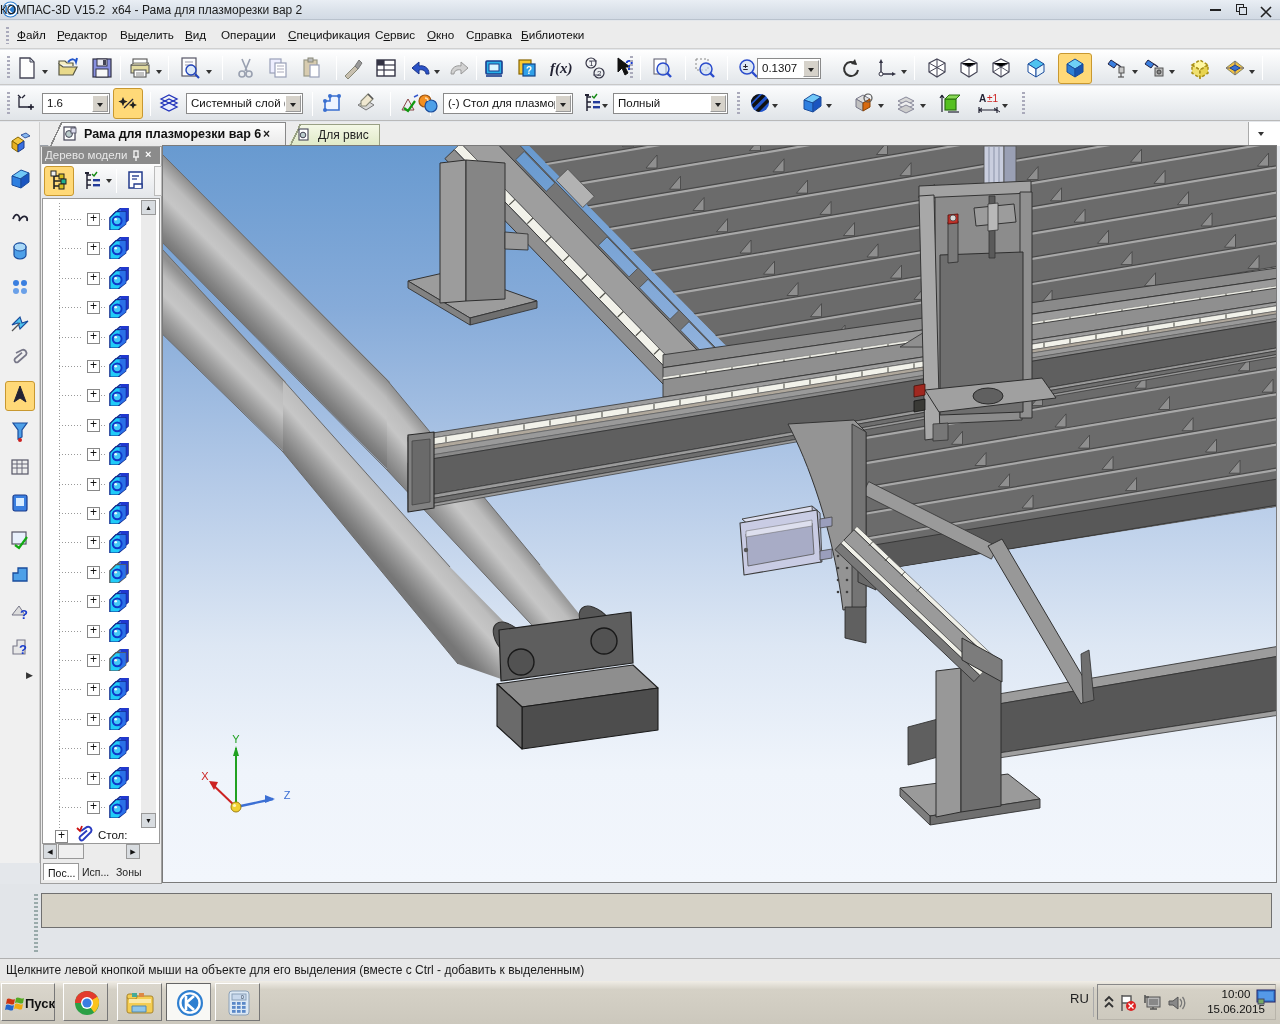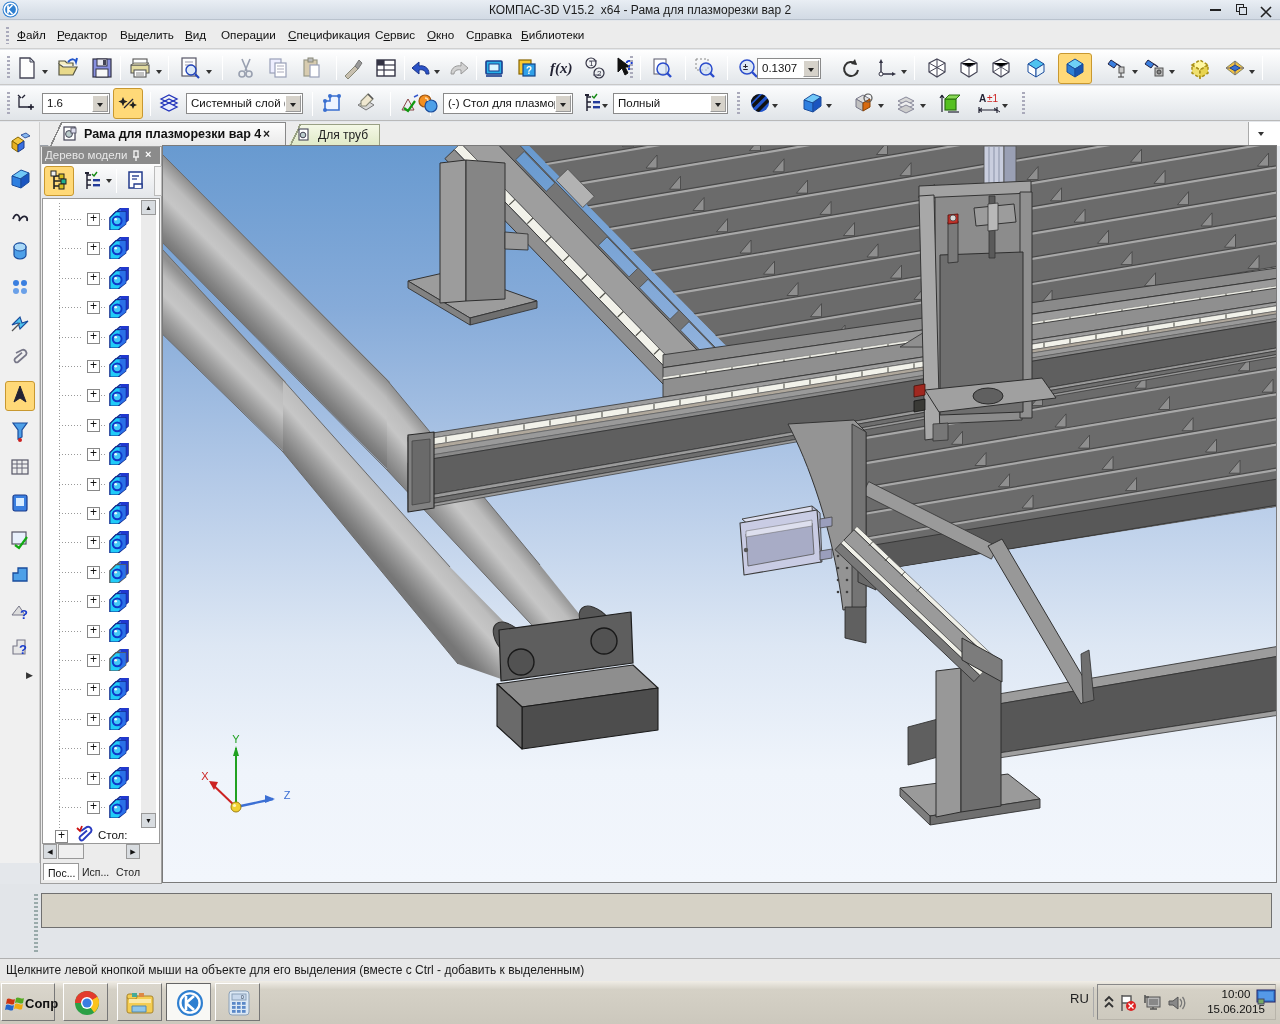--- a/index.html
+++ b/index.html
@@ -3,21 +3,21 @@
 *{margin:0;padding:0;box-sizing:border-box}
 body{width:1280px;height:1024px;overflow:hidden;font-family:"Liberation Sans",sans-serif;position:relative;background:#e4e7eb}
 .abs{position:absolute}
 </style></head><body>
 <div class="abs" style="left:0;top:0;width:1280px;height:20px;background:linear-gradient(180deg,#e9eef4 0%,#dbe2ea 55%,#d2dae4 100%);border-bottom:1px solid #b9c2cd">
 <div class="abs" style="left:2px;top:1px;width:17px;height:17px"><svg width="17" height="17" viewBox="0 0 17 17" xmlns="http://www.w3.org/2000/svg">
         <circle cx="8.5" cy="8.5" r="8" fill="#2e7fd0"></circle>
         <circle cx="8.5" cy="8.5" r="6.2" fill="none" stroke="#fff" stroke-width="1.6"></circle>
         <path d="M6 4.5 l0 8 M6 8.5 l4.5 -4.5 M6 8.5 l4.5 4.5" stroke="#fff" stroke-width="1.7" fill="none"></path>
       </svg></div>
-<div class="abs" style="left:0;top:3px;width:1280px;text-align:center;font-size:12px;color:#1c1c1c">КОМПАС-3D V15.2&nbsp;&nbsp;x64 - Рама для плазморезки вар 2</div>
+<div class="abs" style="left:0;top:3px;width:1280px;font-size:12px;color:#1c1c1c">КОМПАС-3D V15.2&nbsp;&nbsp;x64 - Рама для плазморезки вар 2</div>
 <div class="abs" style="left:1210px;top:9px;width:11px;height:2px;background:#222"></div>
 <div class="abs" style="left:1236px;top:4px;width:8px;height:8px;border:1.4px solid #222"></div>
 <div class="abs" style="left:1239px;top:7px;width:8px;height:8px;border:1.4px solid #222;background:#dbe2ea"></div>
 <div class="abs" style="left:1260px;top:4px;width:12px;height:12px"><svg width="12" height="12" viewBox="0 0 12 12" xmlns="http://www.w3.org/2000/svg">
         <path d="M1 1 L11 11 M11 1 L1 11" stroke="#222" stroke-width="1.6"></path>
       </svg></div>
 <div class="abs" style="left:0;top:21px;width:1280px;height:28px;background:#ececec;border-bottom:1px solid #d0d0d0">
 <div style="position:absolute;left:6px;top:6px;width:3px;height:17px;background:repeating-linear-gradient(180deg,#aab 0,#aab 2px,transparent 2px,transparent 4px)"></div>
 <div class="abs" style="left:17px;top:7px;font-size:11.7px;white-space:nowrap;color:#111"><u>Ф</u>айл</div>
 <div class="abs" style="left:57px;top:7px;font-size:11.7px;white-space:nowrap;color:#111"><u>Р</u>едактор</div>
@@ -336,29 +336,29 @@
 </div>
 <div class="abs" style="left:0;top:122px;width:1280px;height:24px;background:#ececec;border-bottom:1px solid #9aa0a8">
 <div style="position:absolute;left:4px;top:4px;width:3px;height:16px;background:repeating-linear-gradient(180deg,#aab 0,#aab 2px,transparent 2px,transparent 4px)"></div>
 <div class="abs" style="left:48px;top:0;width:238px;height:24px;background:linear-gradient(180deg,#fdfdfd,#e9e9e9);clip-path:polygon(14px 0,100% 0,100% 100%,0 100%);border-top:1px solid #888;box-shadow:inset -1px 0 0 #888"></div>
 <div class="abs" style="left:48px;top:0;width:16px;height:24px;background:linear-gradient(115deg,transparent 48%,#888 48%,#888 54%,transparent 54%)"></div>
 <div class="abs" style="left:62px;top:3px;width:17px;height:17px"><svg width="17" height="17" viewBox="0 0 17 17" xmlns="http://www.w3.org/2000/svg">
           <rect x="2" y="2" width="11" height="13" fill="#fff" stroke="#445" stroke-width="1.2"></rect>
           <circle cx="7" cy="9" r="3.4" fill="#bcc" stroke="#445"></circle>
           <rect x="9" y="3" width="5" height="5" fill="#dde" stroke="#445" stroke-width="0.8"></rect>
         </svg></div>
-<div class="abs" style="left:84px;top:5px;font-size:12.5px;font-weight:bold;color:#111">Рама для плазморезки вар 4</div>
+<div class="abs" style="left:84px;top:5px;font-size:12.5px;font-weight:bold;color:#111">Рама для плазморезки вар 6</div>
 <div class="abs" style="left:263px;top:5px;font-size:12px;font-weight:bold;color:#222">×</div>
 <div class="abs" style="left:288px;top:2px;width:92px;height:22px;background:linear-gradient(180deg,#f4f8e6,#dfe9c6);clip-path:polygon(12px 0,100% 0,100% 100%,0 100%);border-top:1px solid #99a084;box-shadow:inset -1px 0 0 #99a084"></div>
 <div class="abs" style="left:288px;top:2px;width:14px;height:22px;background:linear-gradient(115deg,transparent 48%,#99a084 48%,#99a084 56%,transparent 56%)"></div>
 <div class="abs" style="left:297px;top:5px;width:15px;height:15px"><svg width="15" height="15" viewBox="0 0 15 15" xmlns="http://www.w3.org/2000/svg">
           <rect x="2" y="2" width="9" height="11" fill="#fff" stroke="#445" stroke-width="1.1"></rect>
           <circle cx="6" cy="8" r="2.8" fill="#bcc" stroke="#445"></circle>
         </svg></div>
-<div class="abs" style="left:318px;top:6px;font-size:12px;color:#222">Для труб</div>
+<div class="abs" style="left:318px;top:6px;font-size:12px;color:#222">Для рвис</div>
 <div class="abs" style="left:1248px;top:0;width:32px;height:24px;background:#fff;border-left:1px solid #aaa"></div>
 <div style="position:absolute;left:1258px;top:10px;width:0;height:0;border-left:3.5px solid transparent;border-right:3.5px solid transparent;border-top:4px solid #333"></div>
 </div>
 <div class="abs" style="left:0;top:122px;width:40px;height:741px;background:#f0f0f0;border-right:1px solid #d0d0d0">
 <div class="abs" style="left:8px;top:9px;width:24px;height:24px"><svg width="24" height="24" viewBox="0 0 24 24" xmlns="http://www.w3.org/2000/svg">
           <path d="M4 10 l6 -4 6 4 -6 4z" fill="#f4c840" stroke="#886600" stroke-width="1"></path>
           <path d="M4 10 l6 4 0 7 -6 -4z" fill="#e8b020" stroke="#886600" stroke-width="1"></path>
           <path d="M16 10 l-6 4 0 7 6 -4z" fill="#3a70e0" stroke="#1a3c8c" stroke-width="1"></path>
           <path d="M13 4 l5 -2 4 3 -5 2z" fill="#88b8f0" stroke="#1a3c8c" stroke-width="0.8"></path>
         </svg></div>
@@ -1148,38 +1148,38 @@
 <div class="abs" style="left:98px;top:614px;width:15px;height:15px;background:#d8dce0;border:1px solid #999;text-align:center;font-size:7px;color:#111;line-height:14px">▼</div>
 </div>
 <div class="abs" style="left:1px;top:697px;width:118px;height:15px;background:#ececec">
         <div class="abs" style="left:1px;top:0;width:14px;height:15px;background:#d8dce0;border:1px solid #999;text-align:center;font-size:7px;color:#111;line-height:14px">◀</div>
         <div class="abs" style="left:16px;top:0;width:26px;height:15px;background:#f0f0f0;border:1px solid #999"></div>
         <div class="abs" style="left:84px;top:0;width:14px;height:15px;background:#d8dce0;border:1px solid #999;text-align:center;font-size:7px;color:#111;line-height:14px">▶</div>
       </div>
 <div class="abs" style="left:1px;top:714px;width:118px;height:22px;background:#ececec">
 <div class="abs" style="left:1px;top:2px;width:36px;height:17px;background:#fff;border:1px solid #999;border-bottom:none;font-size:10.5px;color:#111;padding:3px 4px 0 4px">Пос...</div>
 <div class="abs" style="left:40px;top:5px;font-size:10.5px;color:#222">Исп...</div>
-<div class="abs" style="left:74px;top:5px;font-size:10.5px;color:#222">Стол</div>
+<div class="abs" style="left:74px;top:5px;font-size:10.5px;color:#222">Зоны</div>
 </div>
 </div>
 <div class="abs" style="left:0;top:884px;width:1280px;height:74px;background:#e2e5e9"></div>
 <div class="abs" style="left:34px;top:894px;width:4px;height:60px;background:repeating-linear-gradient(180deg,#9aa 0,#9aa 2px,transparent 2px,transparent 4px)"></div>
 <div class="abs" style="left:41px;top:893px;width:1231px;height:35px;background:#d6d2c6;border:1px solid #707070"></div>
 <div class="abs" style="left:0;top:958px;width:1280px;height:23px;background:#e8e8e8;border-top:1px solid #b0b0b0">
 <div class="abs" style="left:6px;top:4px;font-size:12px;color:#1a1a1a">Щелкните левой кнопкой мыши на объекте для его выделения (вместе с Ctrl - добавить к выделенным)</div>
 </div>
 <div class="abs" style="left:0;top:981px;width:1280px;height:43px;background:linear-gradient(180deg,#f0ede6,#d5d1c6 20%,#ccc8bd)">
 <div class="abs" style="left:1px;top:2px;width:54px;height:38px;background:linear-gradient(180deg,#dad6cc,#cfcbc0);border:1px solid #fff;border-right-color:#777;border-bottom-color:#777">
 <div class="abs" style="left:3px;top:9px;width:20px;height:20px"><svg width="20" height="20" viewBox="0 0 20 20" xmlns="http://www.w3.org/2000/svg">
             <path d="M2 6 c3 -2 5 2 8 0 l-1 5 c-3 2 -5 -2 -8 0z" fill="#cc3311"></path>
             <path d="M11 5 c3 -2 5 2 8 0 l-1 5 c-3 2 -5 -2 -8 0z" fill="#55aa22"></path>
             <path d="M1 12 c3 -2 5 2 8 0 l-1 5 c-3 2 -5 -2 -8 0z" fill="#2266cc"></path>
             <path d="M10 11 c3 -2 5 2 8 0 l-1 5 c-3 2 -5 -2 -8 0z" fill="#eeaa11"></path>
           </svg></div>
-<div class="abs" style="left:23px;top:12px;font-size:13px;font-weight:bold;color:#111">Сопр</div>
+<div class="abs" style="left:23px;top:12px;font-size:13px;font-weight:bold;color:#111">Пуск</div>
 </div>
 <div class="abs" style="left:63px;top:2px;width:45px;height:38px;background:linear-gradient(180deg,#dad6cc,#cfcbc0);border:1px solid #fff;border-right-color:#777;border-bottom-color:#777">
 <div class="abs" style="left:10px;top:6px;width:26px;height:26px"><svg width="26" height="26" viewBox="0 0 26 26" xmlns="http://www.w3.org/2000/svg">
             <circle cx="13" cy="13" r="12" fill="#2ba045"></circle>
             <path d="M1 13 a12 12 0 0 1 24 0z" fill="#e33b2e"></path>
             <path d="M13 13 l10.4 -6 a12 12 0 0 1 -3.2 15.4 z" fill="#fcc31d"></path>
             <path d="M13 13 l10.4 -6 a12 12 0 0 1 1.6 6 l-12 0z" fill="#fcc31d"></path>
             <circle cx="13" cy="13" r="6" fill="#fff"></circle>
             <circle cx="13" cy="13" r="4.6" fill="#3a7de0"></circle>
           </svg></div>

